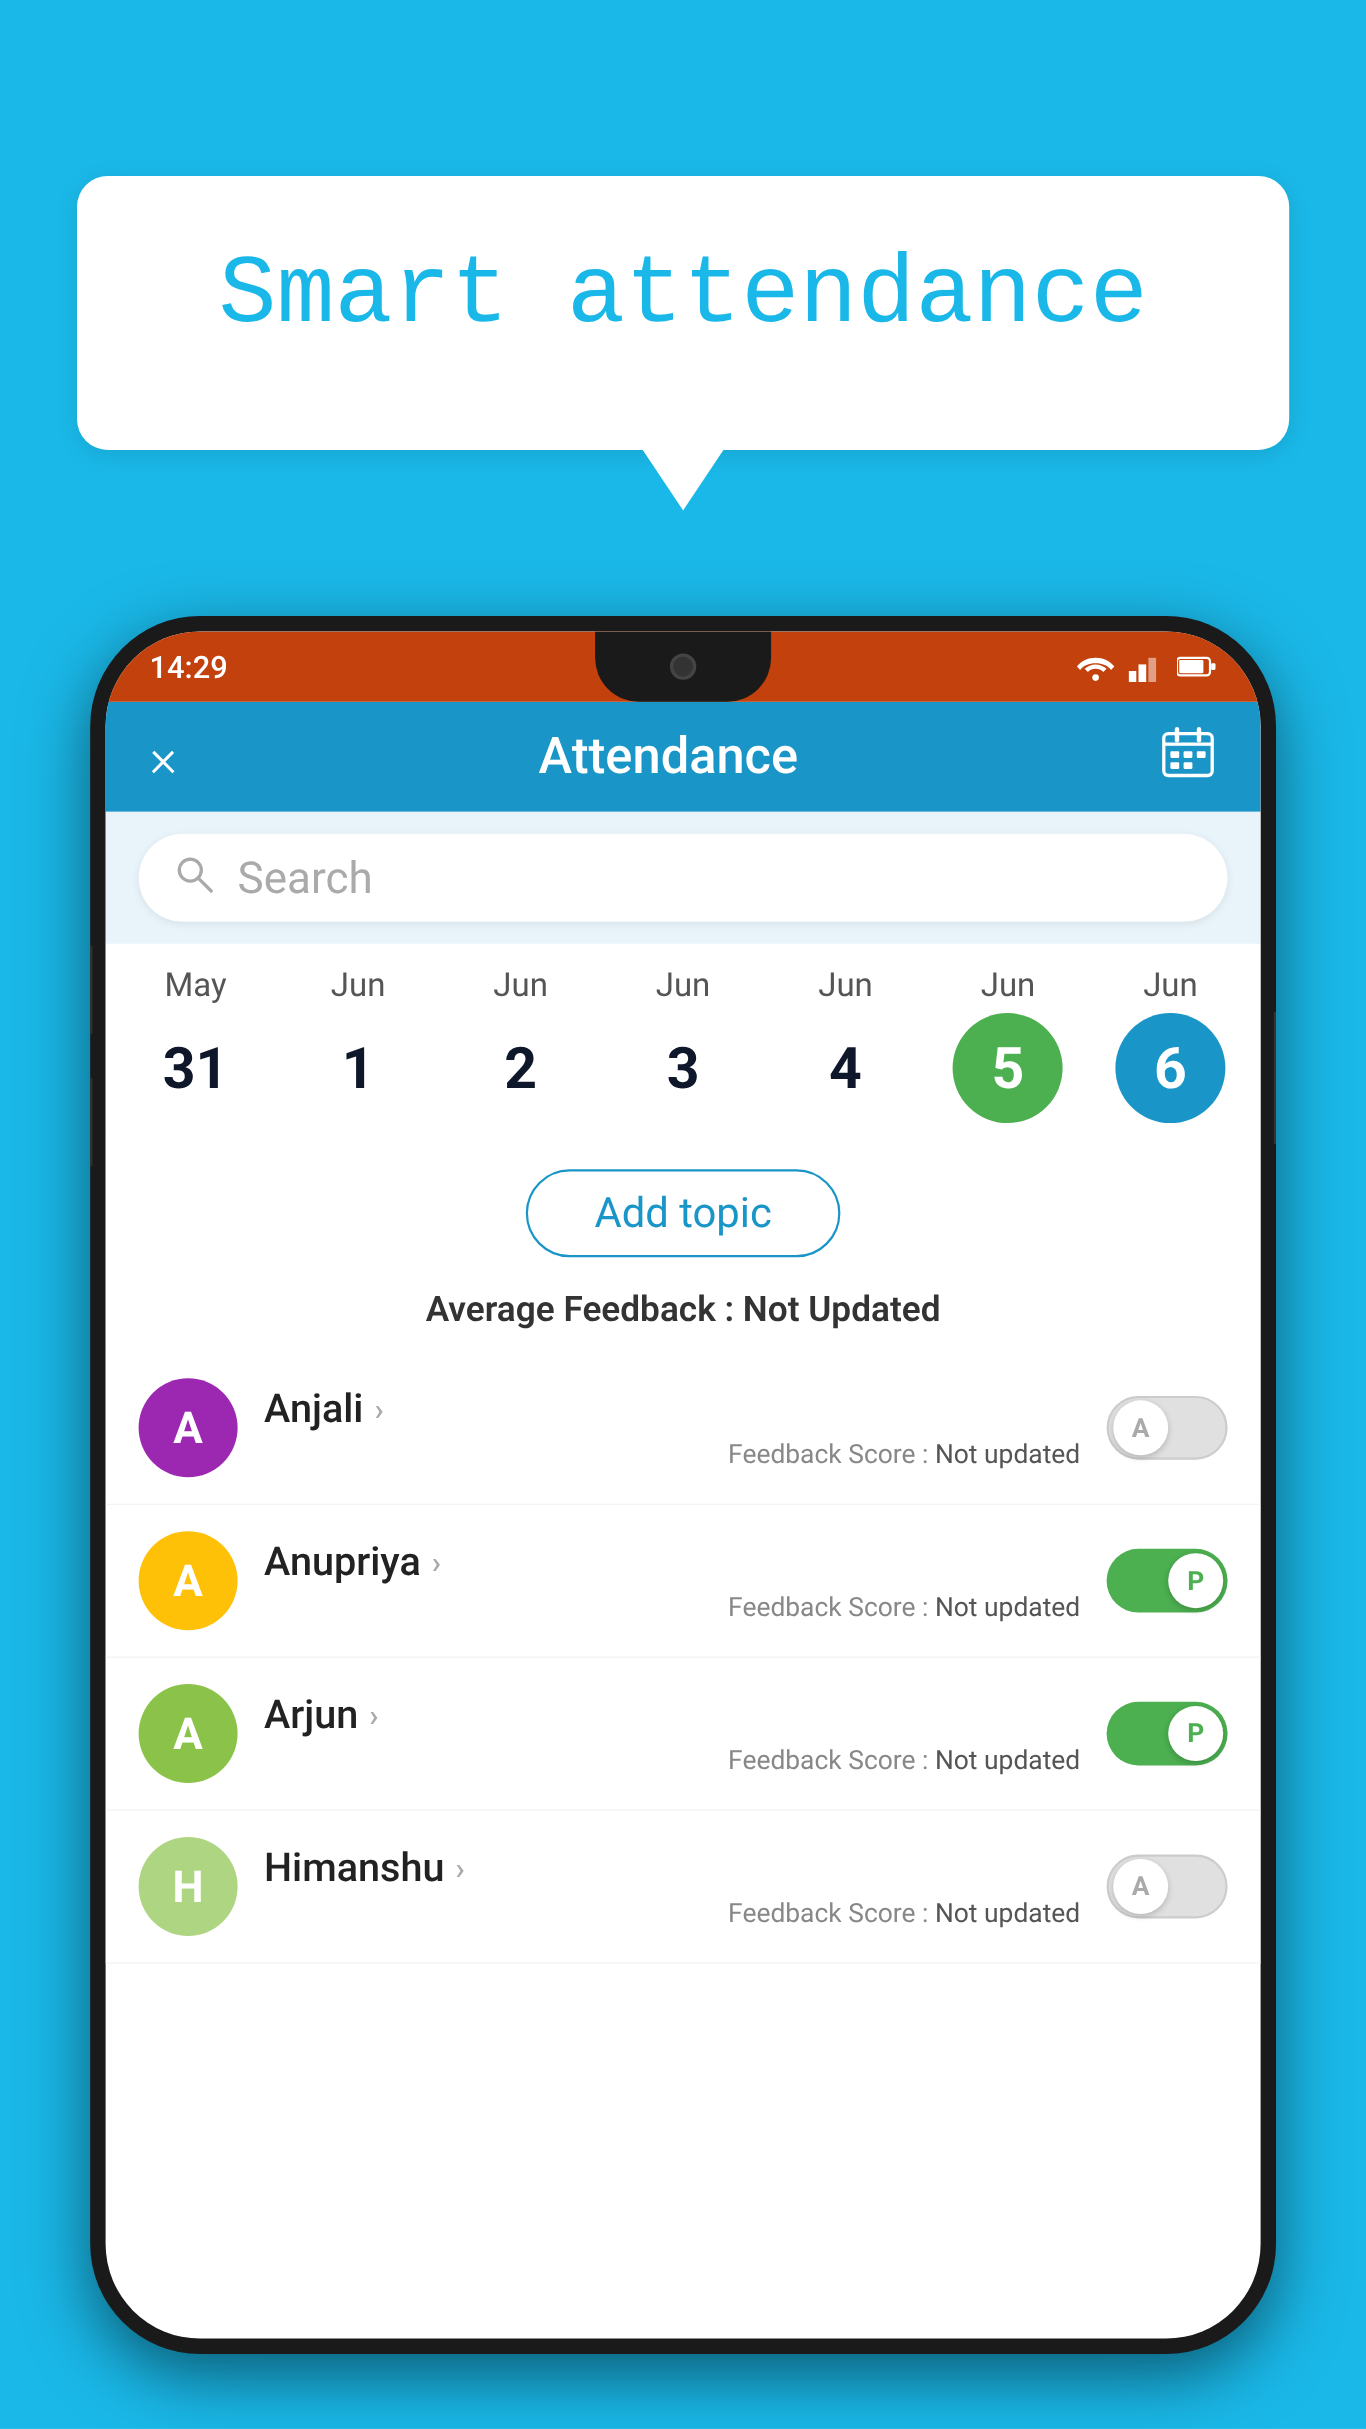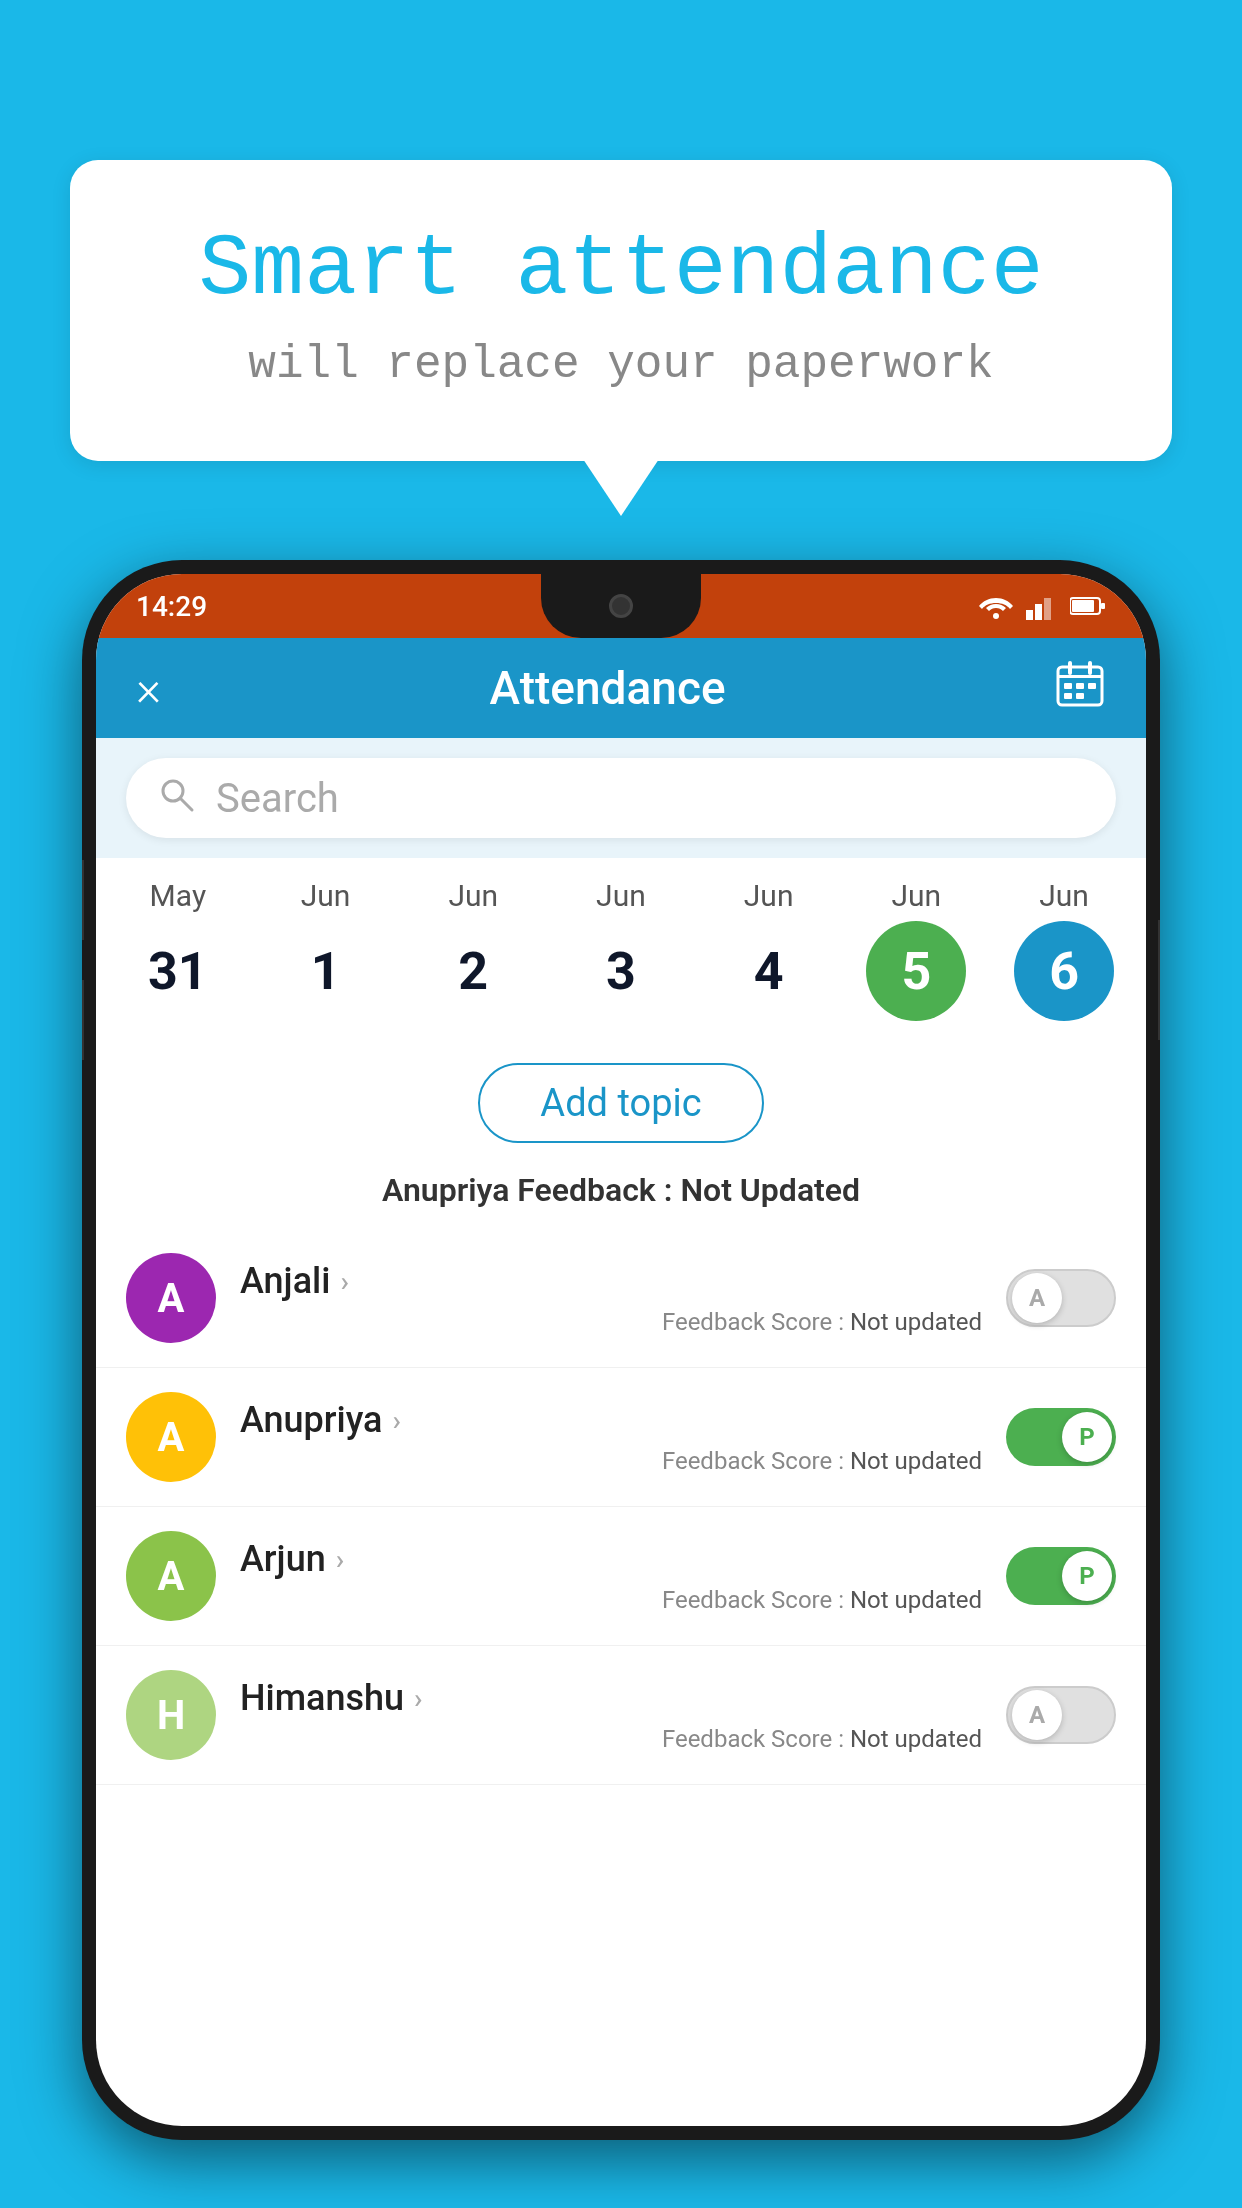--- a/index.html
+++ b/index.html
@@ -410,21 +410,20 @@
     }
   </style>
 </head>
 <body>
 
 <div style="position:absolute;top:0;left:0;width:1242px;height:2208px;background:#1ab8e8;"></div>
 
 <div class="speech-bubble-container">
   <div class="speech-bubble">
     <div class="bubble-title">Smart attendance</div>
-    <div class="bubble-subtitle">will replace your paperwork</div>
   </div>
 </div>
 
 <div class="phone-frame">
   <div class="phone-edge-left"></div>
   <div class="phone-edge-left2"></div>
   <div class="phone-edge-right"></div>
 
   <div class="phone-inner">
 
@@ -516,21 +515,21 @@
             <div class="date-month">Jun</div>
             <div class="date-day selected">6</div>
           </div>
         </div>
     </div>
 
     <div class="selected-date-info">
       <div style="text-align:center;">
         <div class="add-topic-btn">Add topic</div>
       </div>
-      <div class="feedback-avg"><span>Anupriya Feedback : </span><span style="font-weight: 600; color: rgb(51, 51, 51);">Not Updated</span></div>
+      <div class="feedback-avg"><span>Average Feedback : </span><span style="font-weight: 600; color: rgb(51, 51, 51);">Not Updated</span></div>
     </div>
 
     <div class="student-list" id="student-list-container">
     <div class="student-item">
           <div class="student-avatar" style="background: rgb(156, 39, 176);">A</div>
           <div class="student-info">
             <div class="student-name">Anjali <span class="chevron">›</span></div>
             <div class="student-feedback">Feedback Score : <span>Not updated</span></div>
           </div>
           <div class="toggle-container">

